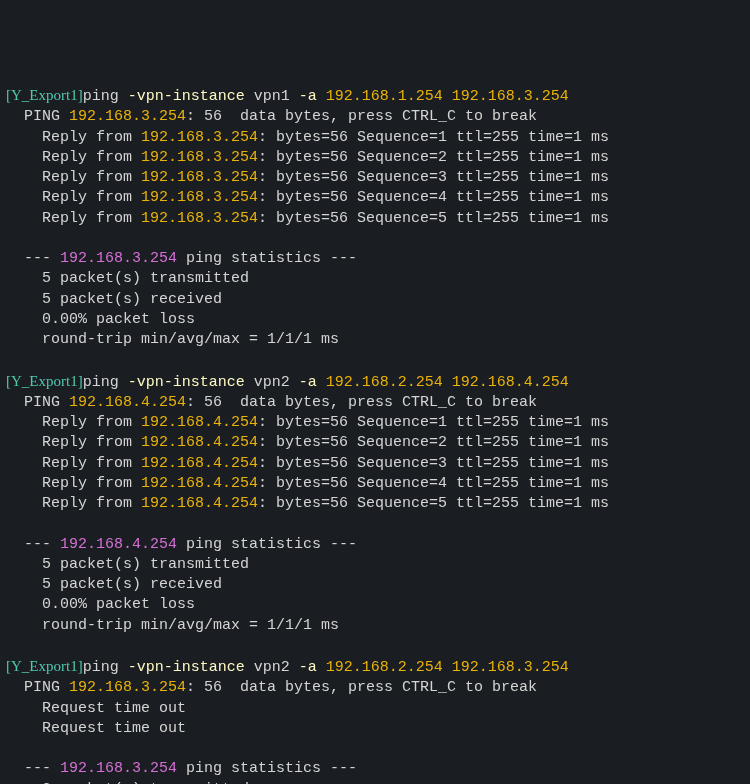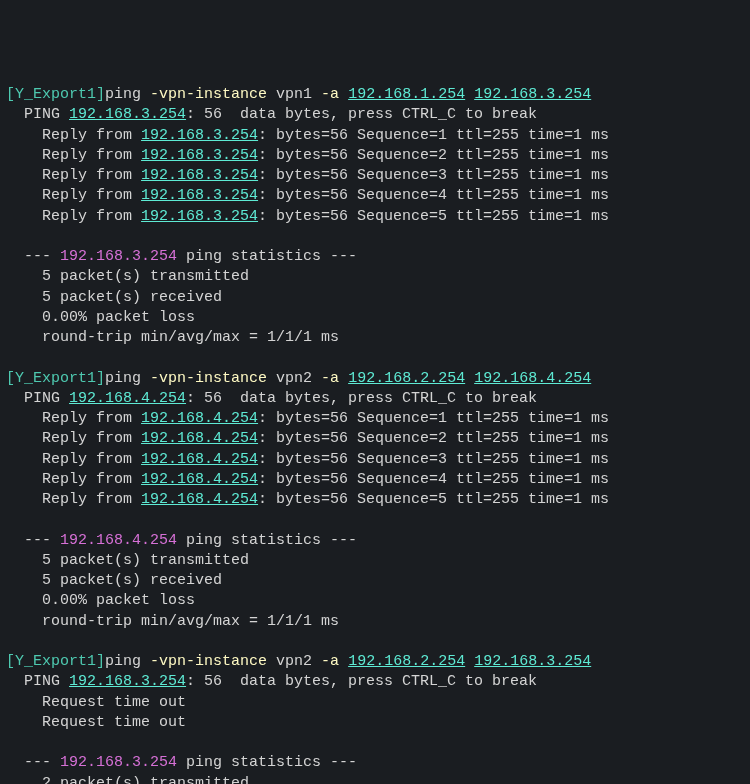--- a/index.html
+++ b/index.html
@@ -8,24 +8,24 @@
       color: #d4d4d4;
       font-family: 'Consolas', 'Monaco', 'Courier New', monospace;
       font-size: 15px;
       line-height: 1.35;
       padding: 4px 6px;
       width: 750px;
       height: 784px;
       overflow: hidden;
       white-space: pre;
     }
-    .prompt-bracket { color: #4ec9b0; }
+    .prompt-bracket { color: #4ec9b0; font-family: Liberation Serif, serif; }
     .cmd { color: #d4d4d4; }
     .flag { color: #fef9c3; }
-    .ip { color: #5eead4; text-decoration: underline; }
+    .ip { color: #eab308; }
     .plain { color: #d4d4d4; }
     .stat-ip { color: #d670d6; }
     .dashes { color: #d4d4d4; }
     .line { display: block; }
   </style>
 </head>
 <body>
 
 
 

